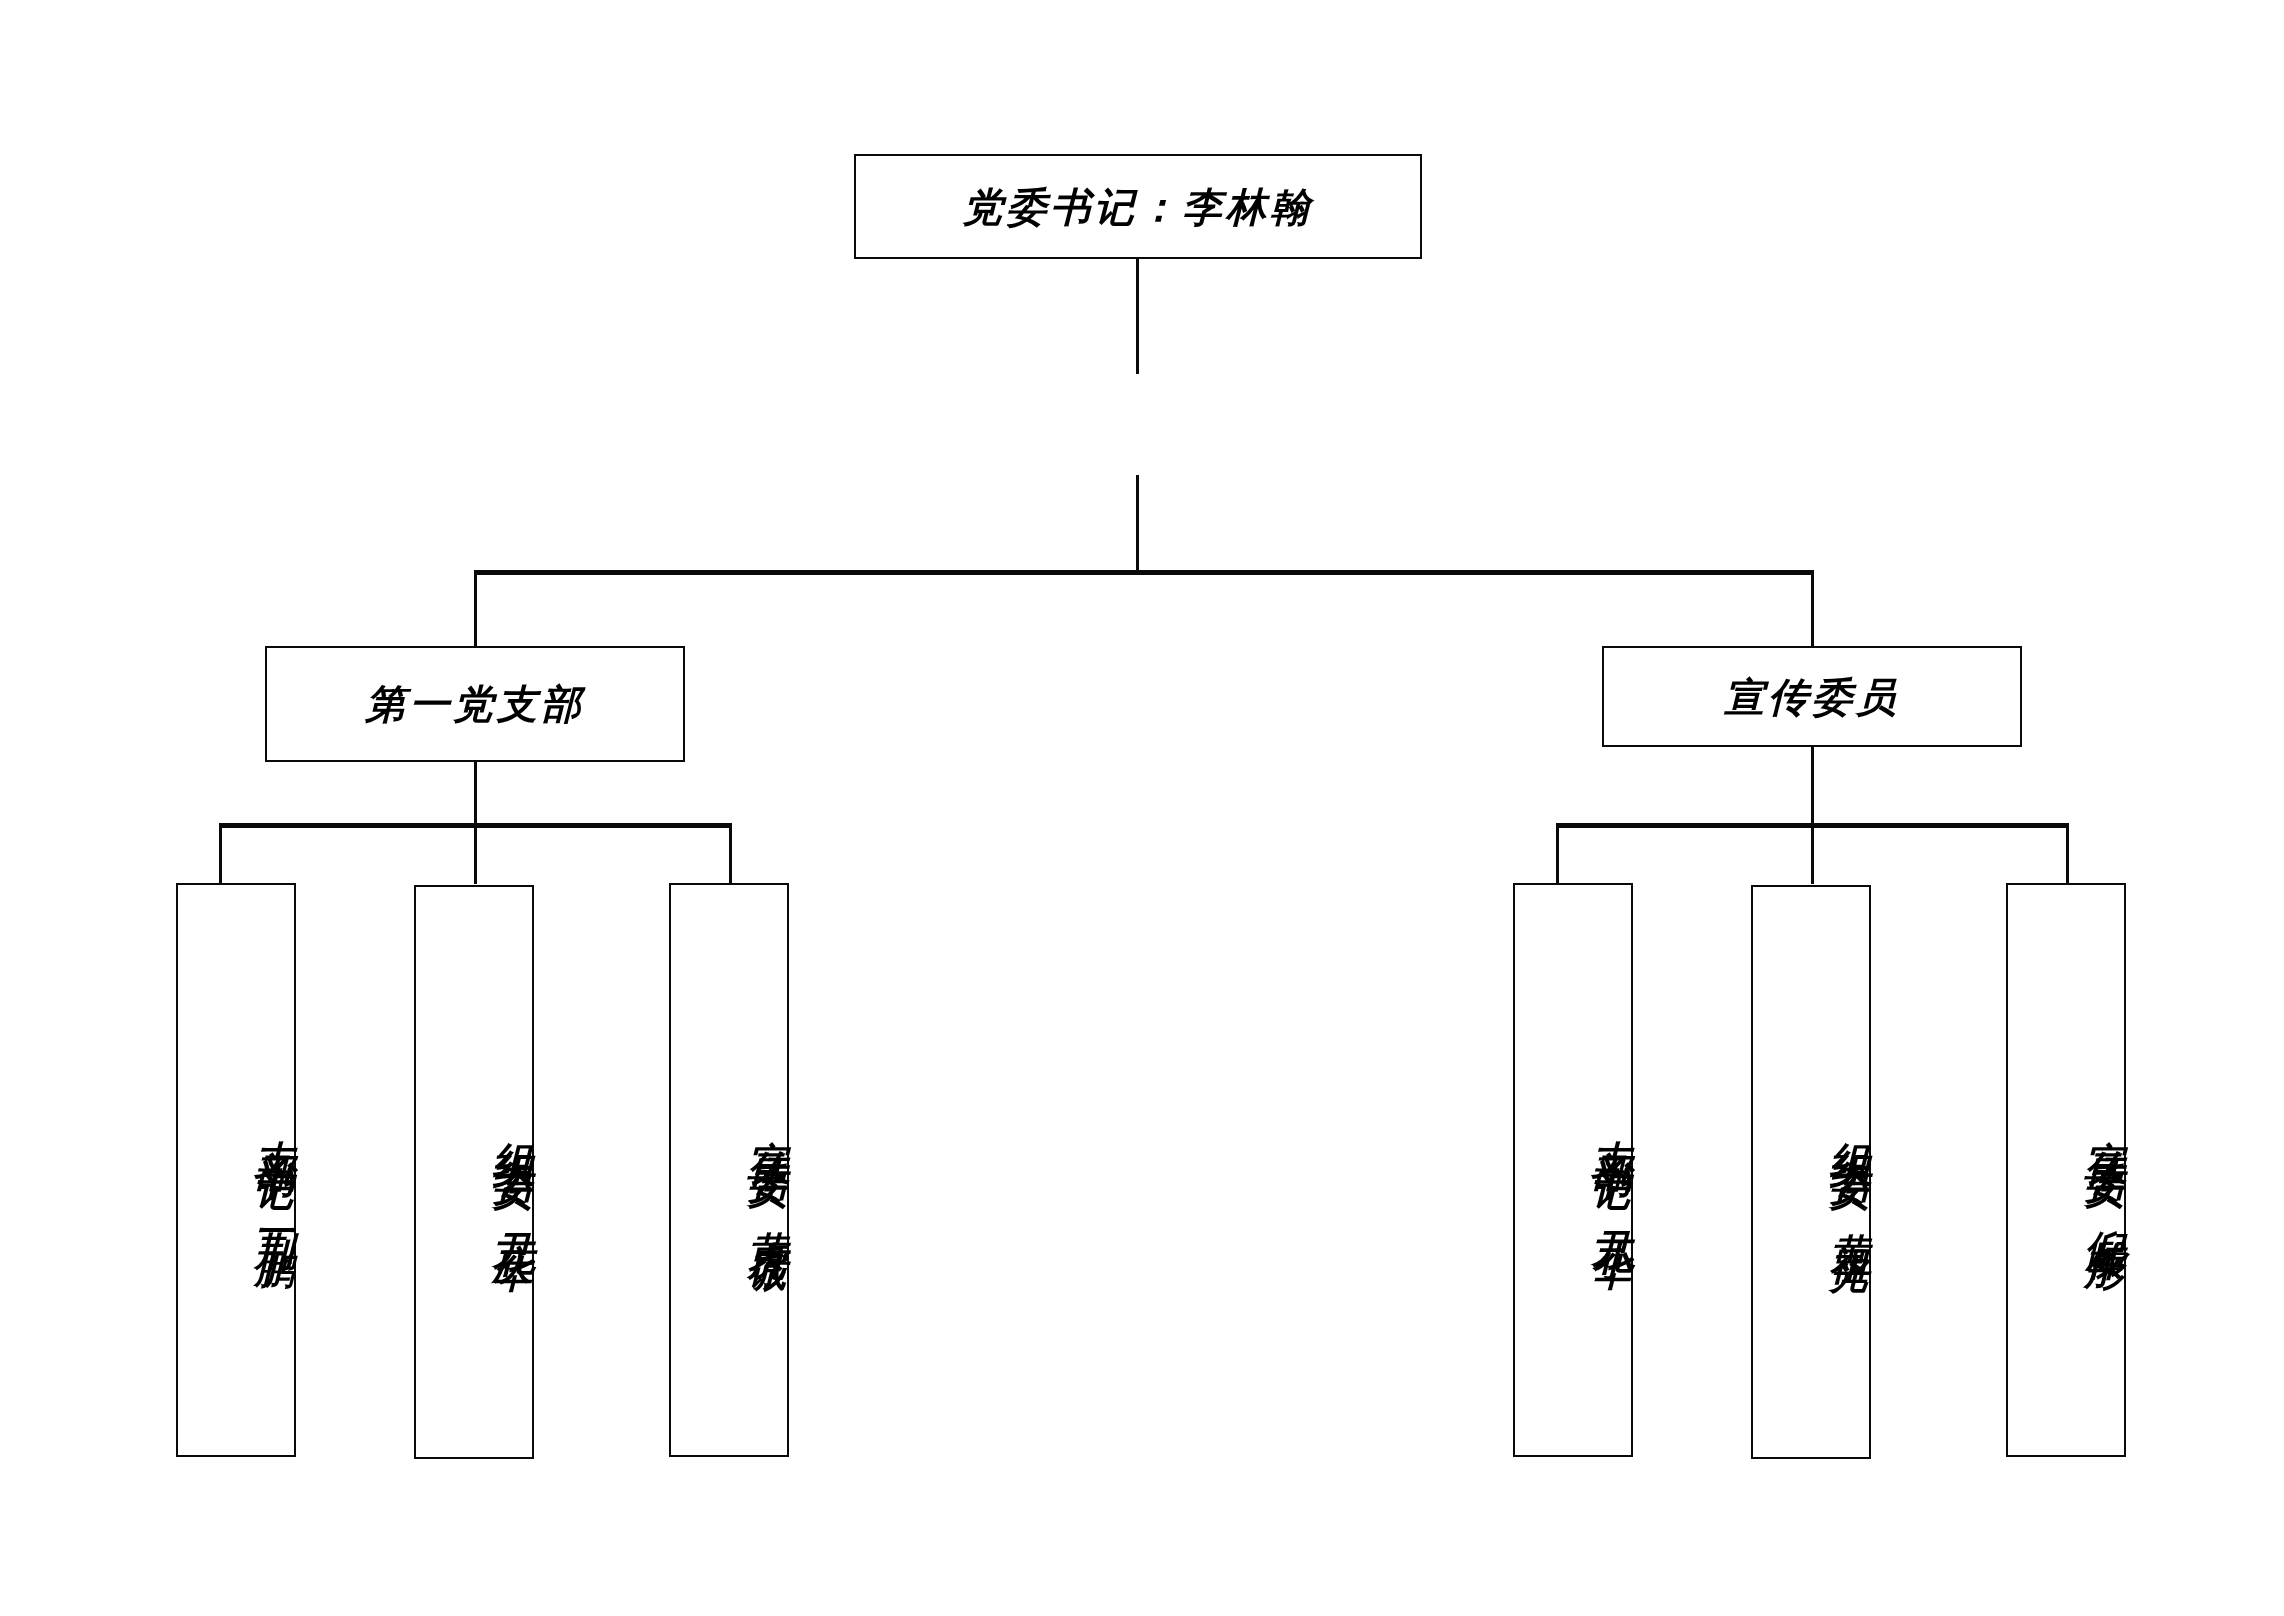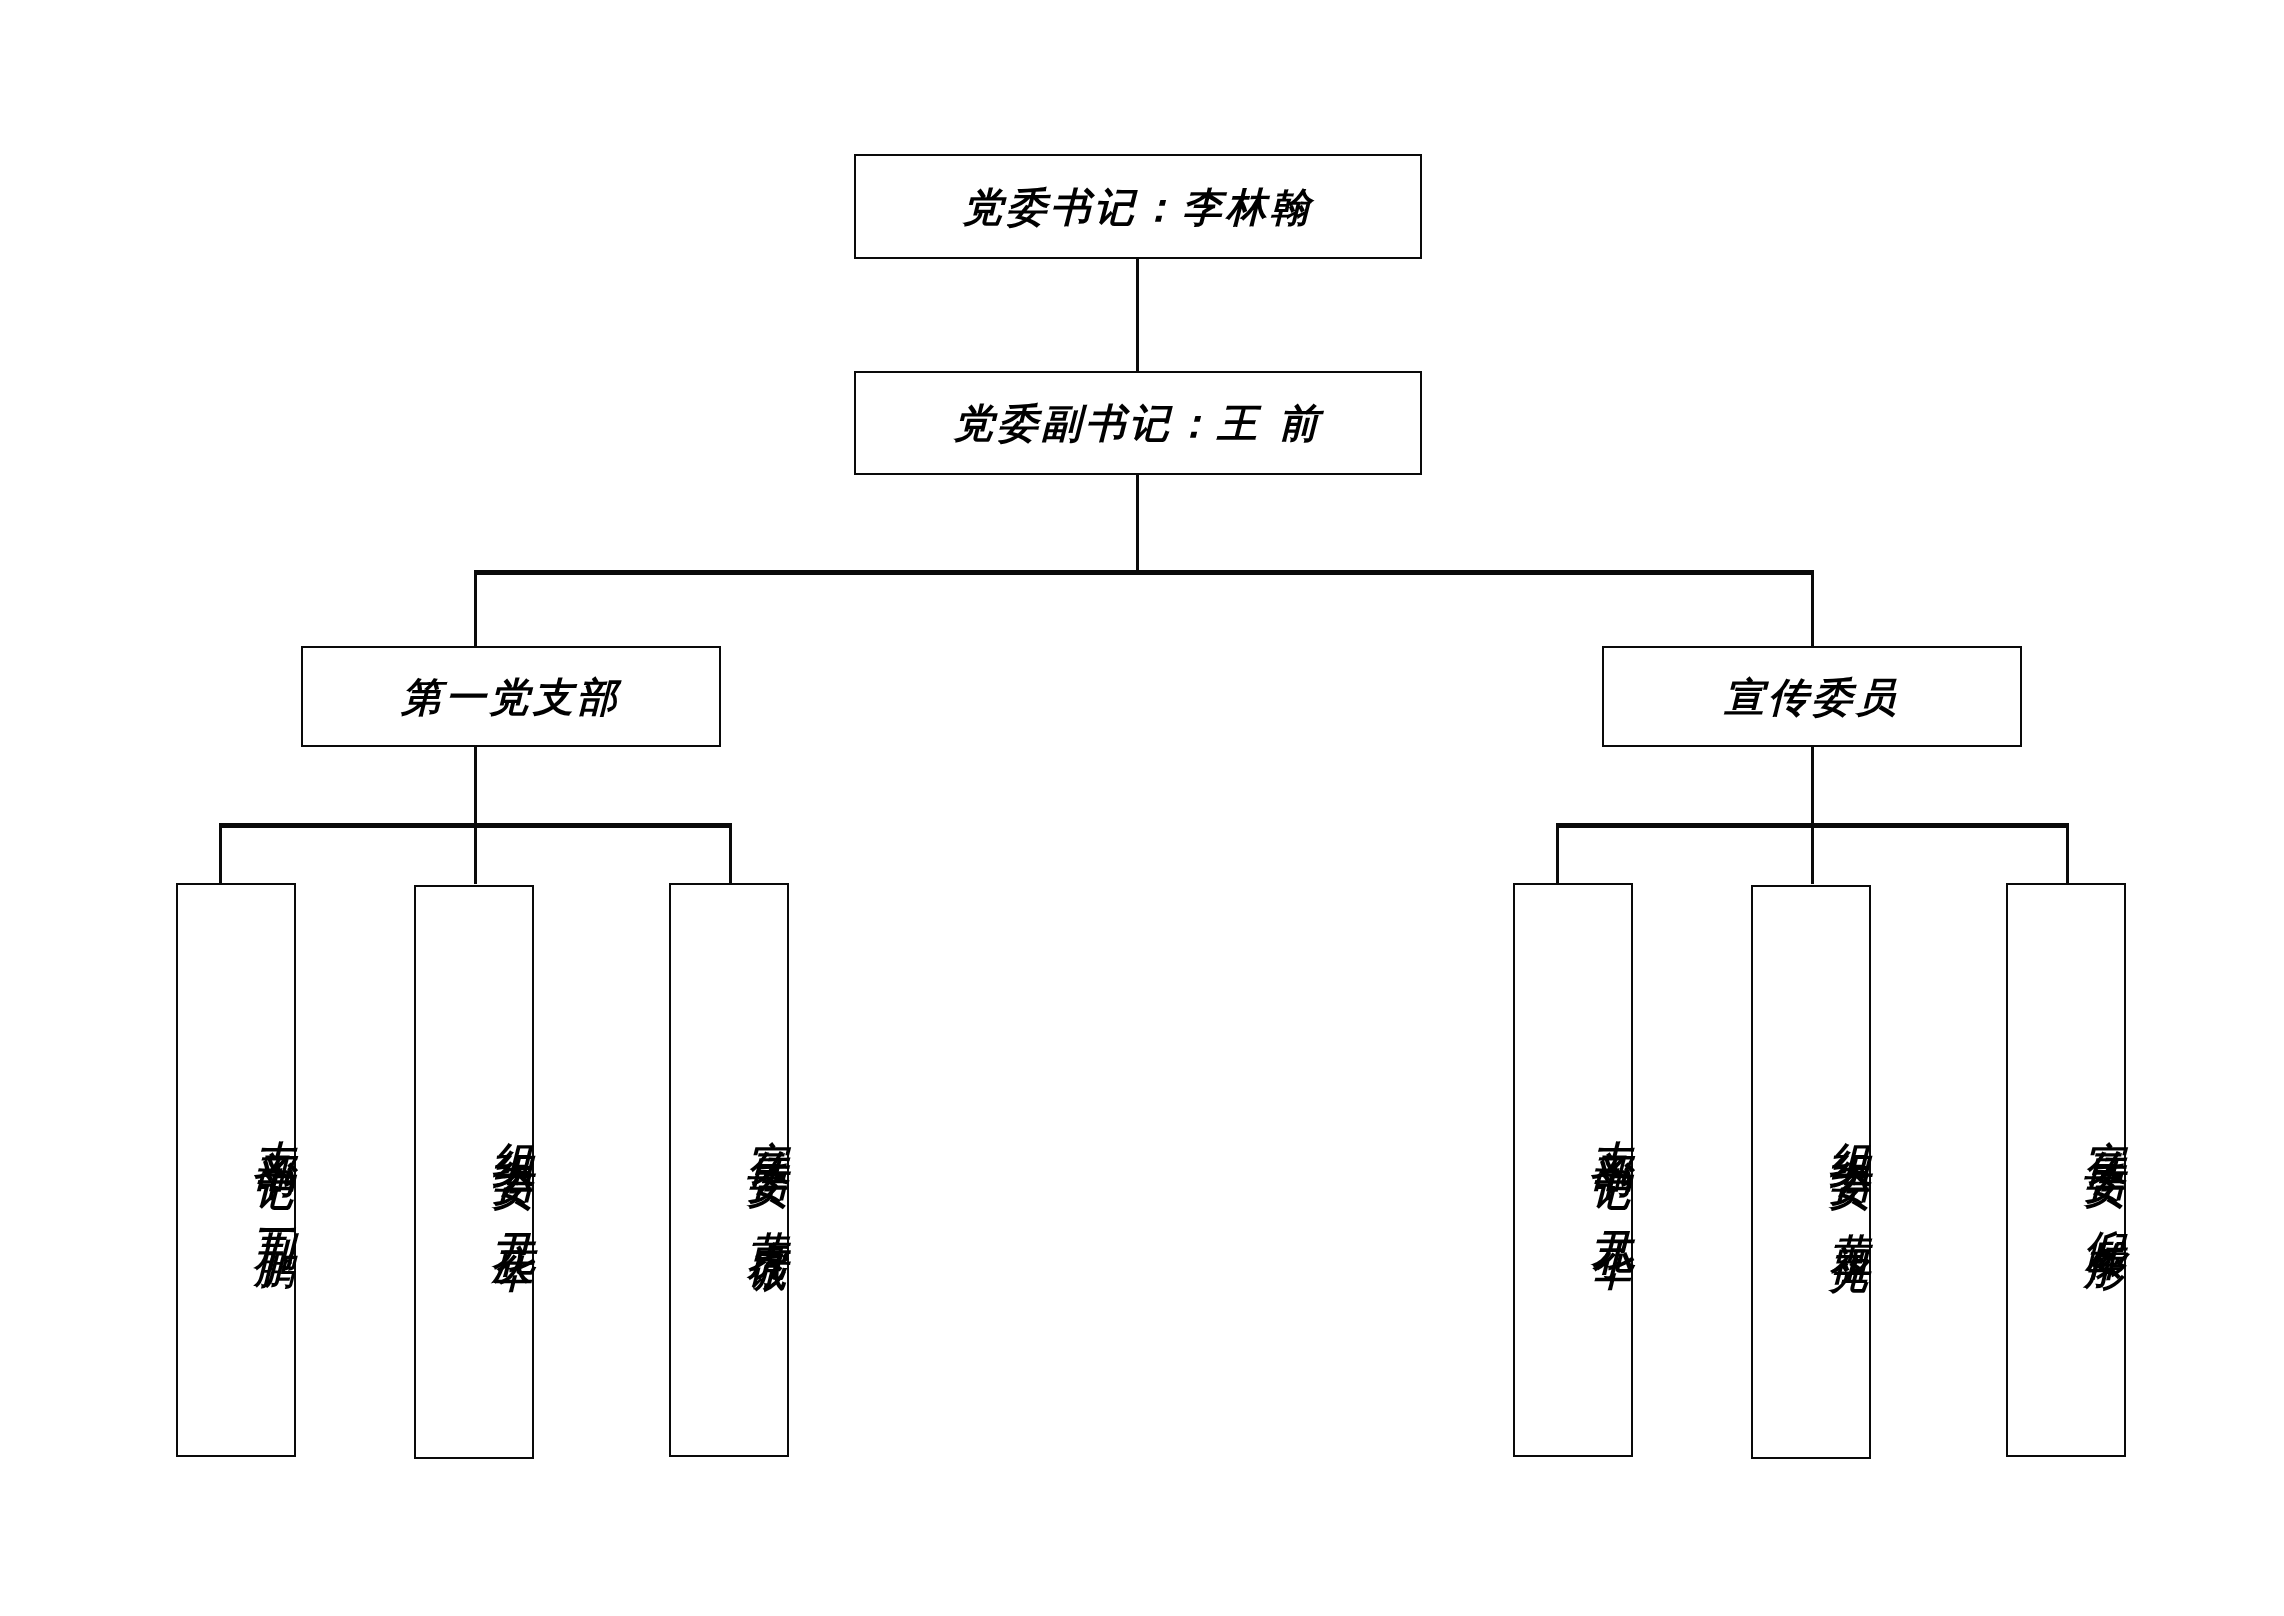--- a/index.html
+++ b/index.html
@@ -88,25 +88,22 @@
   <div class="conn v" style="left:1811px; top:746px; height:79px;"></div>
   <div class="conn h" style="left:1556px; top:823px; width:512px;"></div>
   <div class="conn v" style="left:1556px; top:823px; height:61px;"></div>
   <div class="conn v" style="left:1811px; top:823px; height:61px;"></div>
   <div class="conn v" style="left:2066px; top:823px; height:61px;"></div>
 
   <div class="node horiz" style="left:854px; top:154px; width:568px; height:105px;">
     <span>党委书记：李林翰</span>
   </div>
 
-  <div class="node horiz" style="left:854px; top:371px; width:568px; height:104px;">
-    <span>党委副书记：王 前</span>
-  </div>
 
-  <div class="node horiz" style="left:265px; top:646px; width:420px; height:101px;margin-left:36px;">
+  <div class="node horiz" style="left:265px; top:646px; width:420px; height:116px;">
     <span>第一党支部</span>
   </div>
 
   <div class="node horiz" style="left:1602px; top:646px; width:420px; height:101px;">
     <span>宣传委员</span>
   </div>
 
   <div class="node vert" style="left:176px; top:883px; width:120px; height:574px;">
     <span>支部书记：荆一鹏</span>
   </div>

